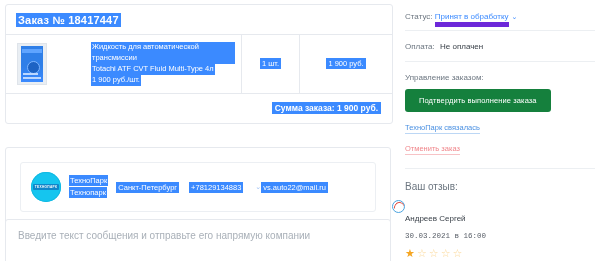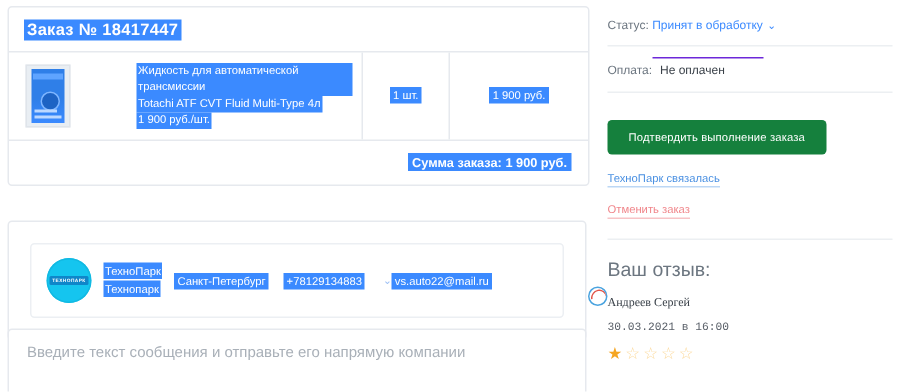--- a/index.html
+++ b/index.html
@@ -83,38 +83,38 @@
   .msg-placeholder{color:#a9b0b8;font-size:10px;}
 
   
   .right{position:absolute;left:405px;top:0;width:190px;}
   .r-row{padding:0 0 0 0;}
   .r-label{color:#6c7680;font-size:8px;}
   .r-status{padding:12px 0 9px 0;border-bottom:1px solid #eceff2;}
   .r-pay{padding:11px 0 10px 0;border-bottom:1px solid #eceff2;}
   .r-manage{padding:11px 0 0 0;}
   .status-link{
-    color:#3b8aff;border-bottom:1px solid #6d28d9;text-decoration:none;font-size:8px;
-    padding-bottom:17px;cursor:pointer;
+    color:#3b8aff;border-bottom:5px solid #6d28d9;text-decoration:none;font-size:8px;
+    padding-bottom:1px;cursor:pointer;
   }
   .status-caret{color:#3b8aff;font-size:7px;margin-left:3px;}
   .pay-val{color:#3a4149;font-size:8px;margin-left:3px;}
   .btn-green{
     display:inline-block;margin-top:7px;background:#15803d;color:#ffffff;
     font-size:7.5px;padding:7px 14px;border-radius:3px;border:none;cursor:pointer;
     letter-spacing:.1px;
   }
   .link-blue{display:block;margin-top:11px;color:#4a90e2;font-size:7.5px;
      border-bottom:1px solid #bcd7f5;width:max-content;padding-bottom:1px;cursor:pointer;}
   .link-red{display:block;margin-top:10px;color:#f0868b;font-size:7.5px;
      border-bottom:1px solid #f7c3c6;width:max-content;padding-bottom:1px;cursor:pointer;}
 
   .r-review{margin-top:13px;border-top:1px solid #eceff2;padding-top:12px;position:relative;}
-  .review-label{color:#6c7680;font-size:13px;}
-  .review-name{color:#3a4149;font-size:8px;margin-top:10px;font-family:Liberation Serif, serif;}
+  .review-label{color:#6c7680;font-size:10px;}
+  .review-name{color:#3a4149;font-size:8px;margin-top:22px;}
   .review-date{color:#5a6069;font-size:7.5px;margin-top:9px;font-family:Liberation Mono, monospace;}
   .stars{margin-top:8px;font-size:11px;letter-spacing:2px;line-height:1;}
   .star-on{color:#f5a623;}
   .star-off{color:#fbd99b;}
 
   .avatar{
     position:absolute;left:-13px;top:31px;width:13px;height:13px;border-radius:50%;
     background:#ffffff;border:1.4px solid #4aa3df;box-sizing:border-box;
     overflow:hidden;
   }
@@ -198,20 +198,21 @@
       <span class="r-label">Статус:</span>
       <span class="status-link">Принят в обработку</span><span class="status-caret">⌄</span>
     </div>
 
     <div class="r-row r-pay">
       <span class="r-label">Оплата:</span>
       <span class="pay-val">Не оплачен</span>
     </div>
 
     <div class="r-row r-manage">
+      <div class="r-label">Управление заказом:</div>
       <button class="btn-green">Подтвердить выполнение заказа</button>
       <span class="link-blue">ТехноПарк связалась</span>
       <span class="link-red">Отменить заказ</span>
     </div>
 
     <div class="r-review">
       <div class="avatar"></div>
       <div class="review-label">Ваш отзыв:</div>
       <div class="review-name">Андреев Сергей</div>
       <div class="review-date">30.03.2021 в 16:00</div>

